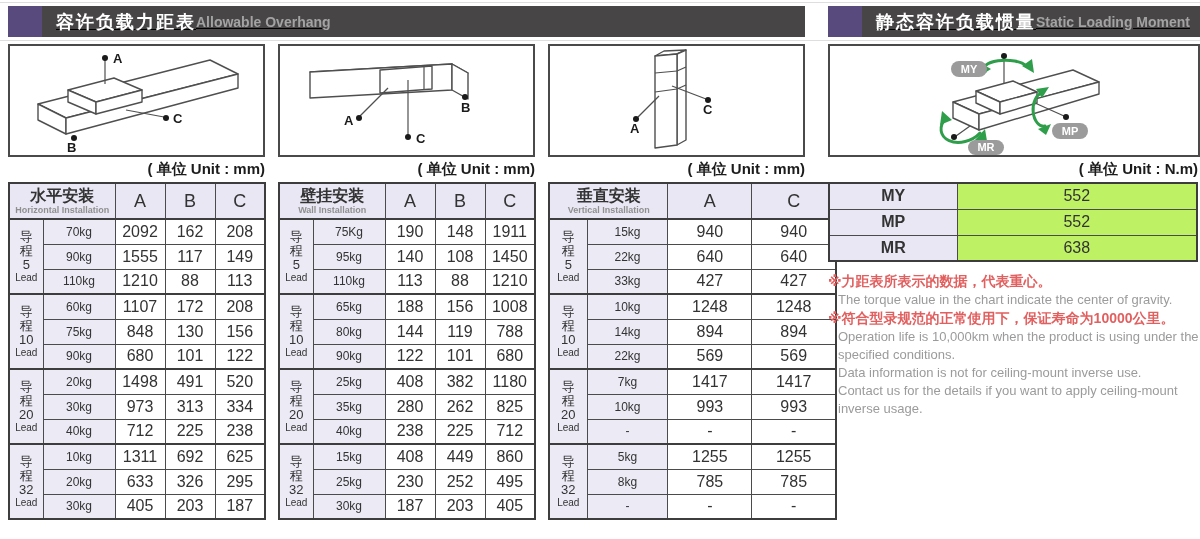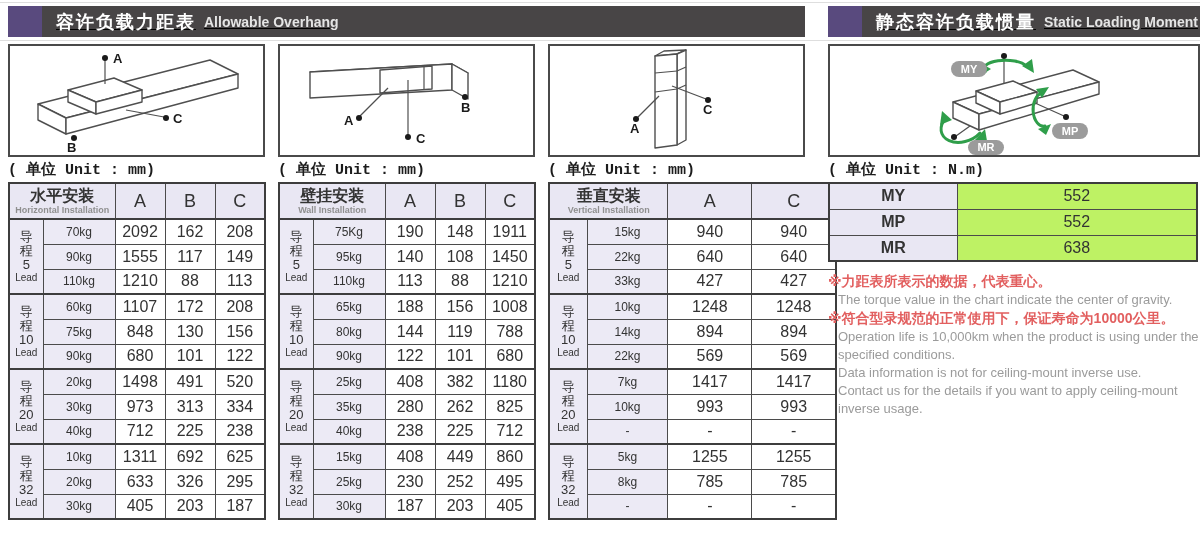--- a/index.html
+++ b/index.html
@@ -5,36 +5,36 @@
   html,body{margin:0;padding:0;background:#fff;}
   *{box-sizing:border-box;}
   body{font-family:"Liberation Sans","DejaVu Sans",sans-serif;}
   #page{position:relative;width:1200px;height:539px;background:#fff;overflow:hidden;}
   .hairline{position:absolute;left:0;right:0;height:1px;background:#dedede;}
 
   
   .hbar{position:absolute;top:6px;height:31px;background:#484546;display:flex;align-items:center;text-decoration:underline;}
   .hbar .accent{width:34px;height:100%;background:#594a7e;flex:0 0 auto;}
   .hbar .zh{color:#fff;font-size:18px;font-weight:bold;letter-spacing:2px;margin-left:14px;white-space:nowrap;}
-  .hbar .en{color:#e5e5e5;font-size:14px;font-weight:bold;margin-left:8px;white-space:nowrap;}
+  .hbar .en{color:#a3a3a3;font-size:14px;font-weight:bold;margin-left:0;white-space:nowrap;}
 
   
   .dbox{position:absolute;top:44px;height:113px;border:2px solid #4a4a4a;background:#fff;}
   .dbox svg{display:block;width:100%;height:100%;}
   svg text{font-family:"Liberation Sans","DejaVu Sans",sans-serif;}
   .ptlabel{font-size:13px;font-weight:bold;fill:#1a1a1a;}
   .sketch{stroke:#4f4f4f;stroke-width:1.4;fill:#fff;stroke-linejoin:round;}
   .leader{stroke:#4f4f4f;stroke-width:1.2;fill:none;}
   .dot{fill:#1a1a1a;stroke:none;}
   .garc{fill:none;stroke-width:3;stroke-linecap:round;}
   .badge-rect{stroke:none;}
   .badge-text{font-size:11px;font-weight:bold;fill:#fff;text-anchor:middle;}
 
   
-  .unit{position:absolute;top:160px;height:20px;font-size:15px;font-weight:bold;color:#1c1c1c;text-align:left;white-space:nowrap;font-family:Liberation Mono, monospace;}
+  .unit{position:absolute;top:160px;height:20px;font-size:15px;font-weight:bold;color:#1c1c1c;text-align:right;white-space:nowrap;}
 
   
   .thost{position:absolute;top:182px;}
   table.ov{border-collapse:collapse;table-layout:fixed;width:100%;border:2px solid #3d3d3d;}
   table.ov th,table.ov td{border:1px solid #4b4b4b;text-align:center;vertical-align:middle;color:#333;padding:0;}
   table.ov th.ttl{background:#e9e7f3;height:36px;}
   table.ov .tzh{font-size:16px;font-weight:bold;color:#333;line-height:18px;}
   table.ov .ten{font-size:9px;color:#8f8f8f;line-height:10px;}
   table.ov th.colh{background:#e9e7f3;font-size:18px;font-weight:normal;}
   table.ov td.load{background:#eceaf5;font-size:12px;height:25px;}

